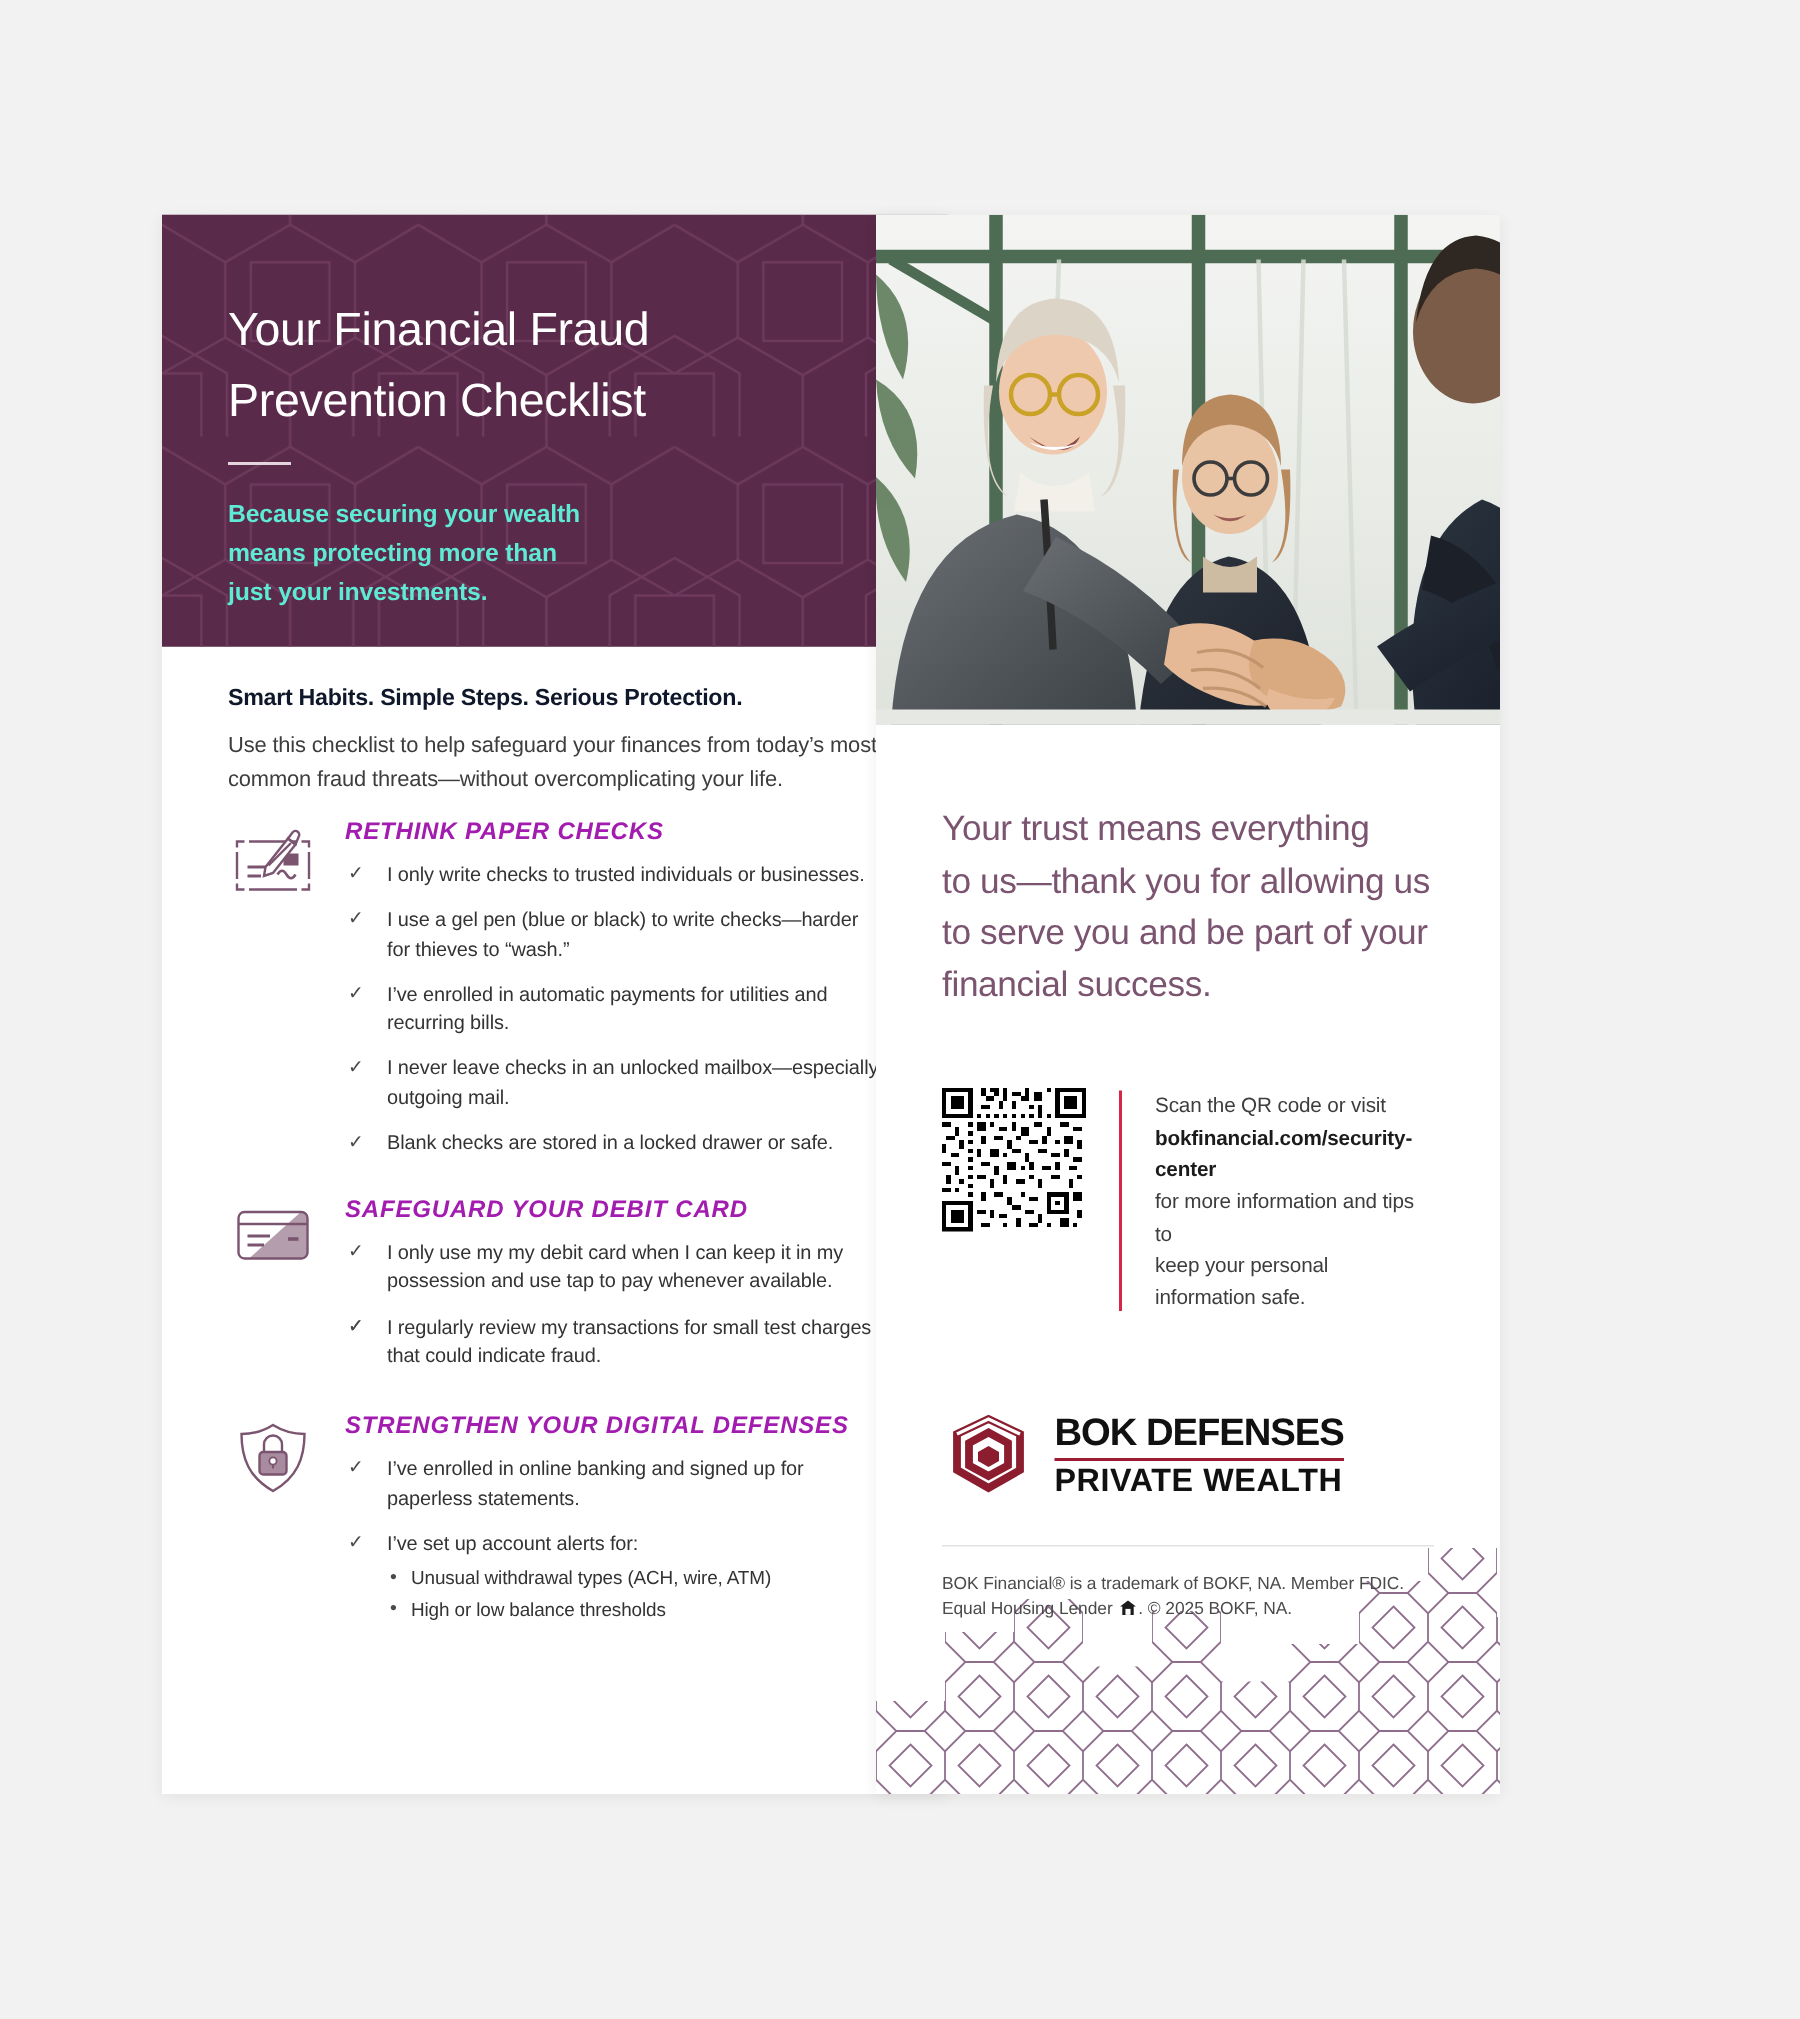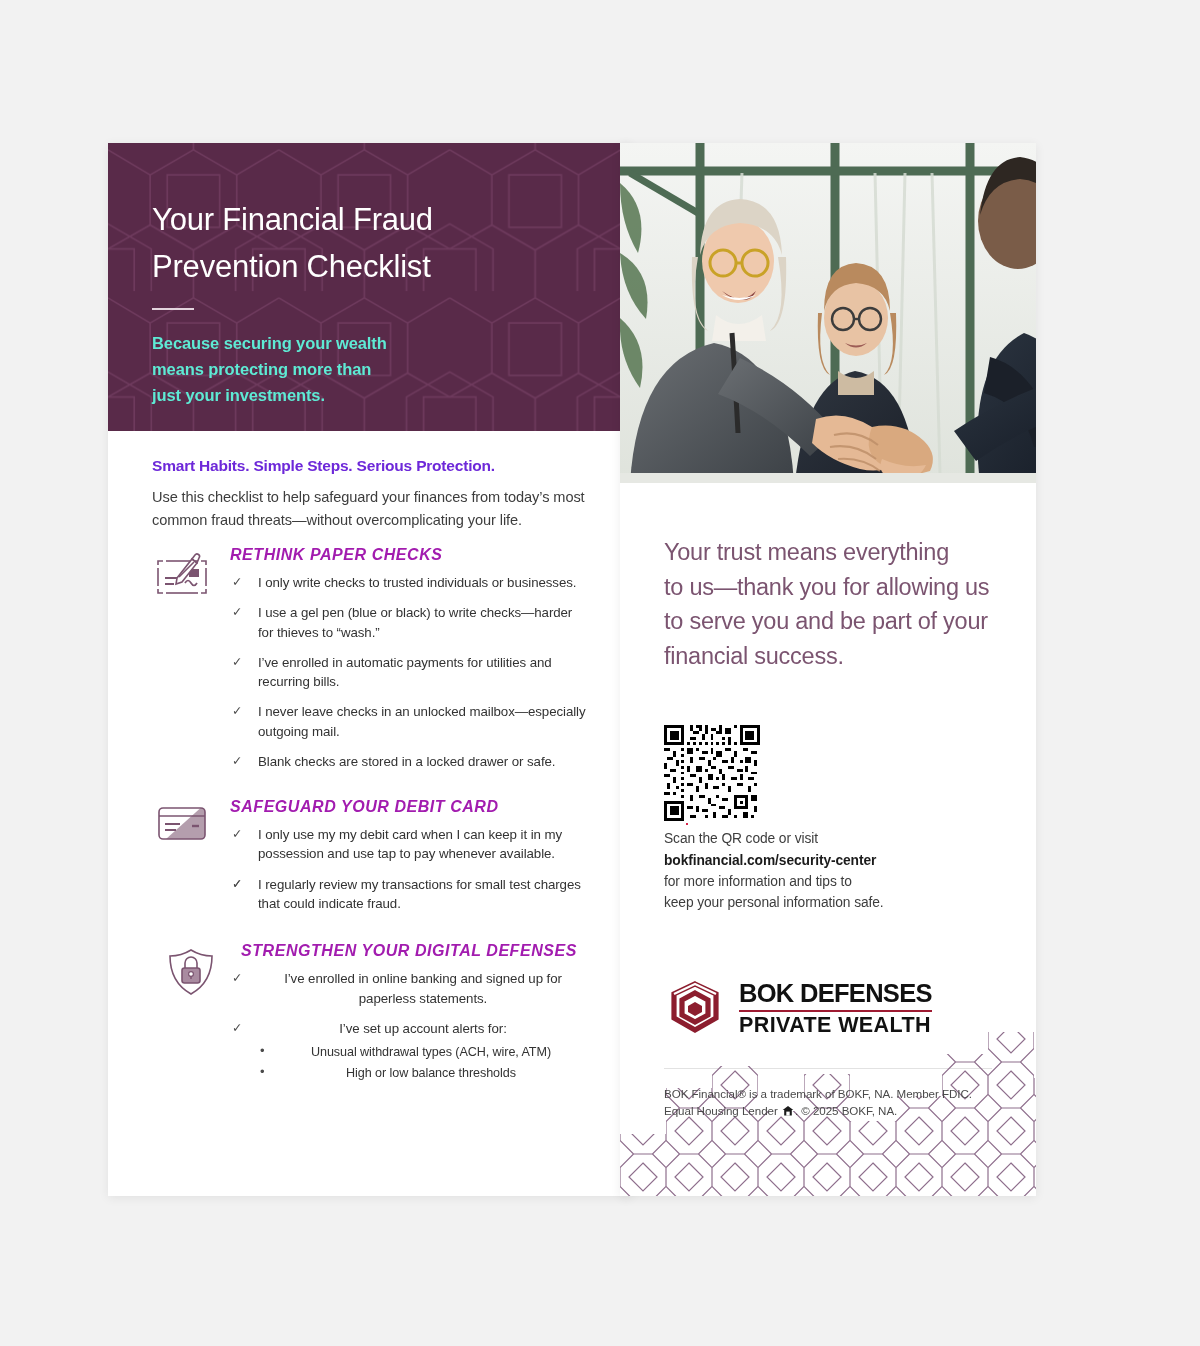--- a/index.html
+++ b/index.html
@@ -12,21 +12,21 @@
   .stage { position: relative; width: 1200px; height: 1346px; }
 
   
   .panel {
     position: absolute;
     background: #ffffff;
     box-shadow: 0 2px 10px rgba(0,0,0,0.07);
     overflow: hidden;
   }
   #panel-left  { left: 108px; top: 143px; width: 524px; height: 1053px; }
-  #panel-right { left: 620px; top: 143px; width: 416px; height: 1053px; }
+  #panel-right { left: 584px; top: 143px; width: 416px; height: 1053px; }
 
   
   .hero {
     position: relative;
     height: 288px;
     background: #592A49;
     overflow: hidden;
   }
   .hero-pattern {
     position: absolute; inset: 0;
@@ -52,21 +52,21 @@
     color: #5eead4;
     font-size: 16.5px;
     line-height: 1.58;
     font-weight: 600;
     letter-spacing: -0.1px;
   }
 
   
   .body-left { padding: 26px 44px 30px 44px; }
   .lede-bold {
-    font-size: 15.5px; font-weight: 700; color: #6d28d9;
+    font-size: 15.5px; font-weight: 700; color: #0f172a;
     letter-spacing: -0.2px;
     margin-bottom: 11px;
   }
   .lede {
     font-size: 14.6px; line-height: 1.58; color: #3d3d3d;
     letter-spacing: -0.1px;
     margin-bottom: 12px;
   }
 
   
@@ -118,21 +118,20 @@
     font-size: 23.5px;
     line-height: 1.47;
     font-weight: 400;
     letter-spacing: -0.25px;
   }
   .qr-block {
     display: flex;
     align-items: flex-start;
     margin-top: 52px;
     gap: 0;
-    flex-direction: column;
   }
   .qr-code { flex: 0 0 96px; width: 96px; height: 96px; }
   .qr-divider {
     flex: 0 0 2px; width: 2px;
     align-self: stretch;
     background: #D6274B;
     margin: 2px 22px 2px 22px;
   }
   .qr-text {
     flex: 1 1 auto;
@@ -272,21 +271,21 @@
         <div class="sec-body">
           <div class="sec-head">SAFEGUARD YOUR DEBIT CARD</div>
           <ul class="checks">
             <li><span class="tick">✓</span><span>I only use my my debit card when I can keep it in my possession and use tap to pay whenever available.</span></li>
             <li><span class="tick">✓</span></li>
             <li><span class="tick">✓</span><span>I regularly review my transactions for small test charges that could indicate fraud.</span></li>
           </ul>
         </div>
       </div>
 
-      <div class="section" style="margin-top:16px;text-align:center;">
+      <div class="section" style="margin-top:16px;">
         <div class="sec-icon">
           <svg width="60" height="58" viewBox="0 0 60 58">
             <g fill="none" stroke="#7B5470" stroke-width="1.6">
               <path d="M30,6 C38,11 46,12 51,12 C51,28 46,41 30,50 C14,41 9,28 9,12 C14,12 22,11 30,6 Z"></path>
               <rect x="21" y="24" width="18" height="15" rx="2.5" fill="#A98BA0" stroke="#7B5470"></rect>
               <path d="M24,24 L24,19 a6,6 0 0 1 12,0 L36,24"></path>
               <circle cx="30" cy="30" r="2.4" fill="#ffffff" stroke="#7B5470" stroke-width="1.2"></circle>
               <line x1="30" y1="32" x2="30" y2="35" stroke-width="1.4"></line>
             </g>
           </svg>

